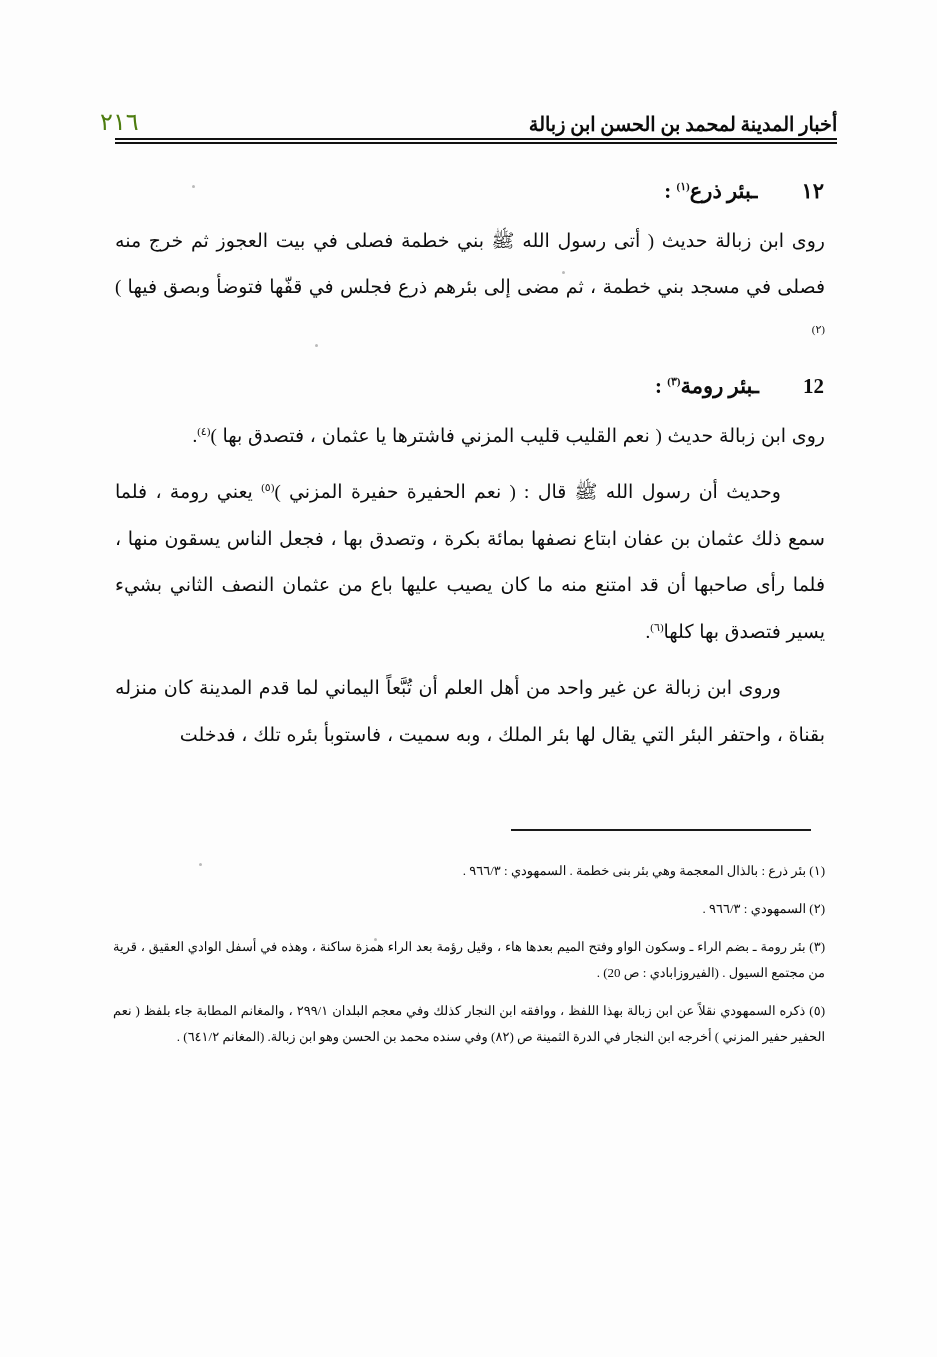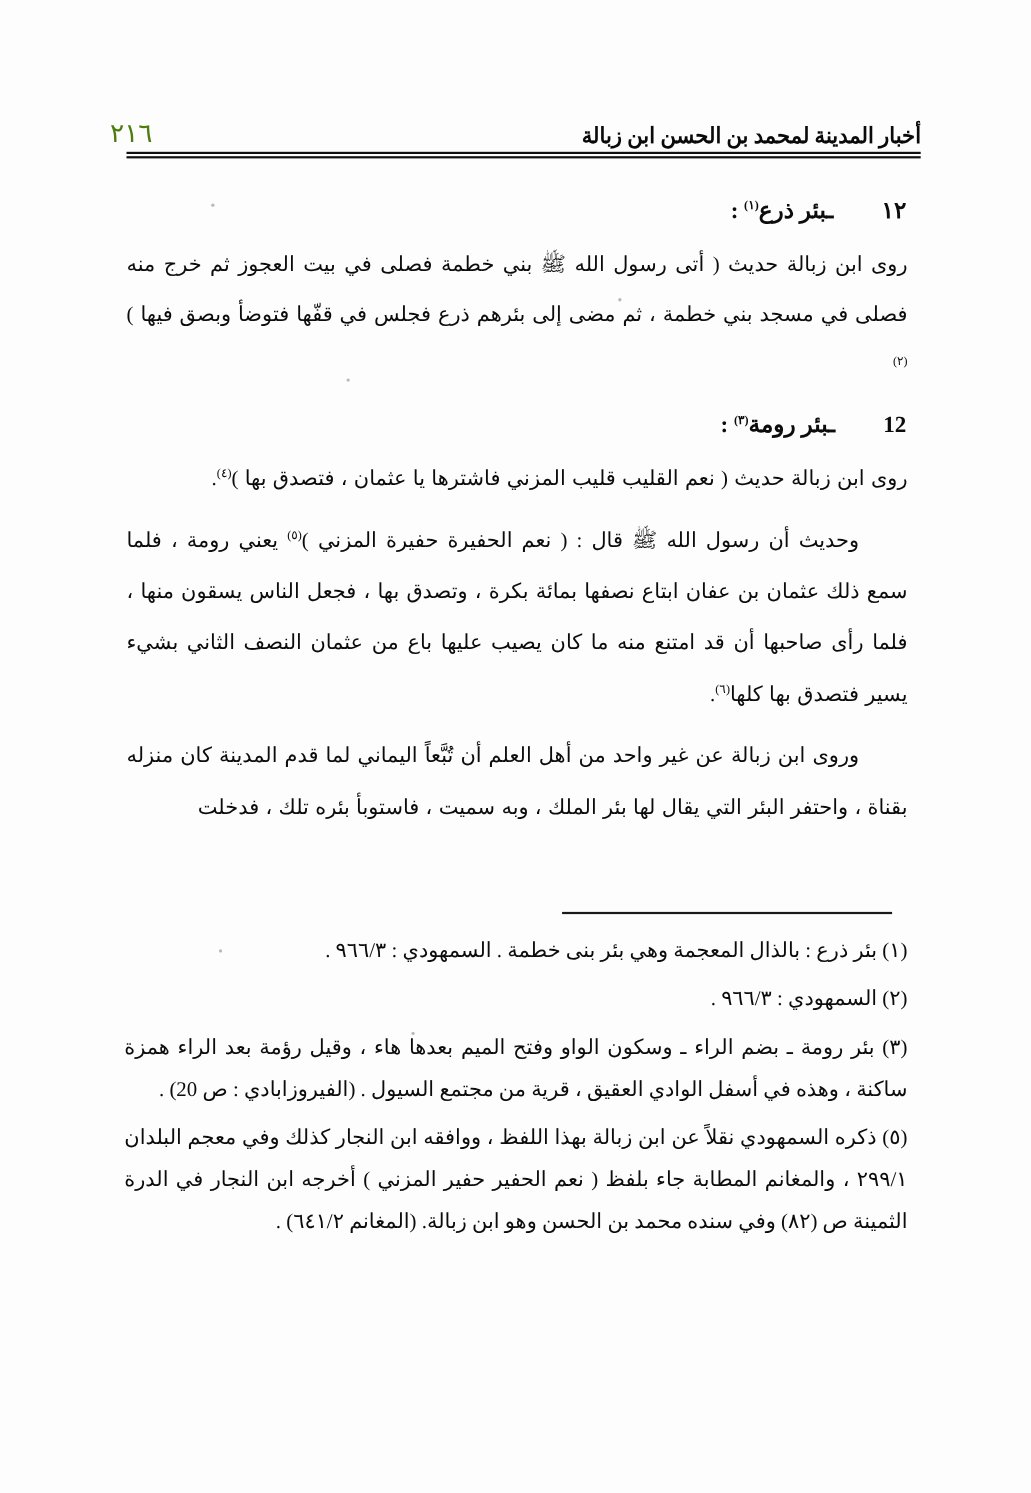--- a/index.html
+++ b/index.html
@@ -119,23 +119,23 @@
   }
 
   .footnotes {
     position: absolute;
     top: 846px;
     right: 112px;
     width: 712px;
     direction: rtl;
   }
   .footnotes .fn-item {
-    font-size: 19px;
+    font-size: 13px;
     line-height: 2.0;
-    margin: 0 0 6px 0;
+    margin: 12px 0 6px 0;
     text-align: justify;
     text-align-last: right;
   }
   .footnotes .fn-item .marker { letter-spacing: 0.5px; }
 
   
   .speck {
     position: absolute;
     background: #b9b9b9;
     border-radius: 50%;

